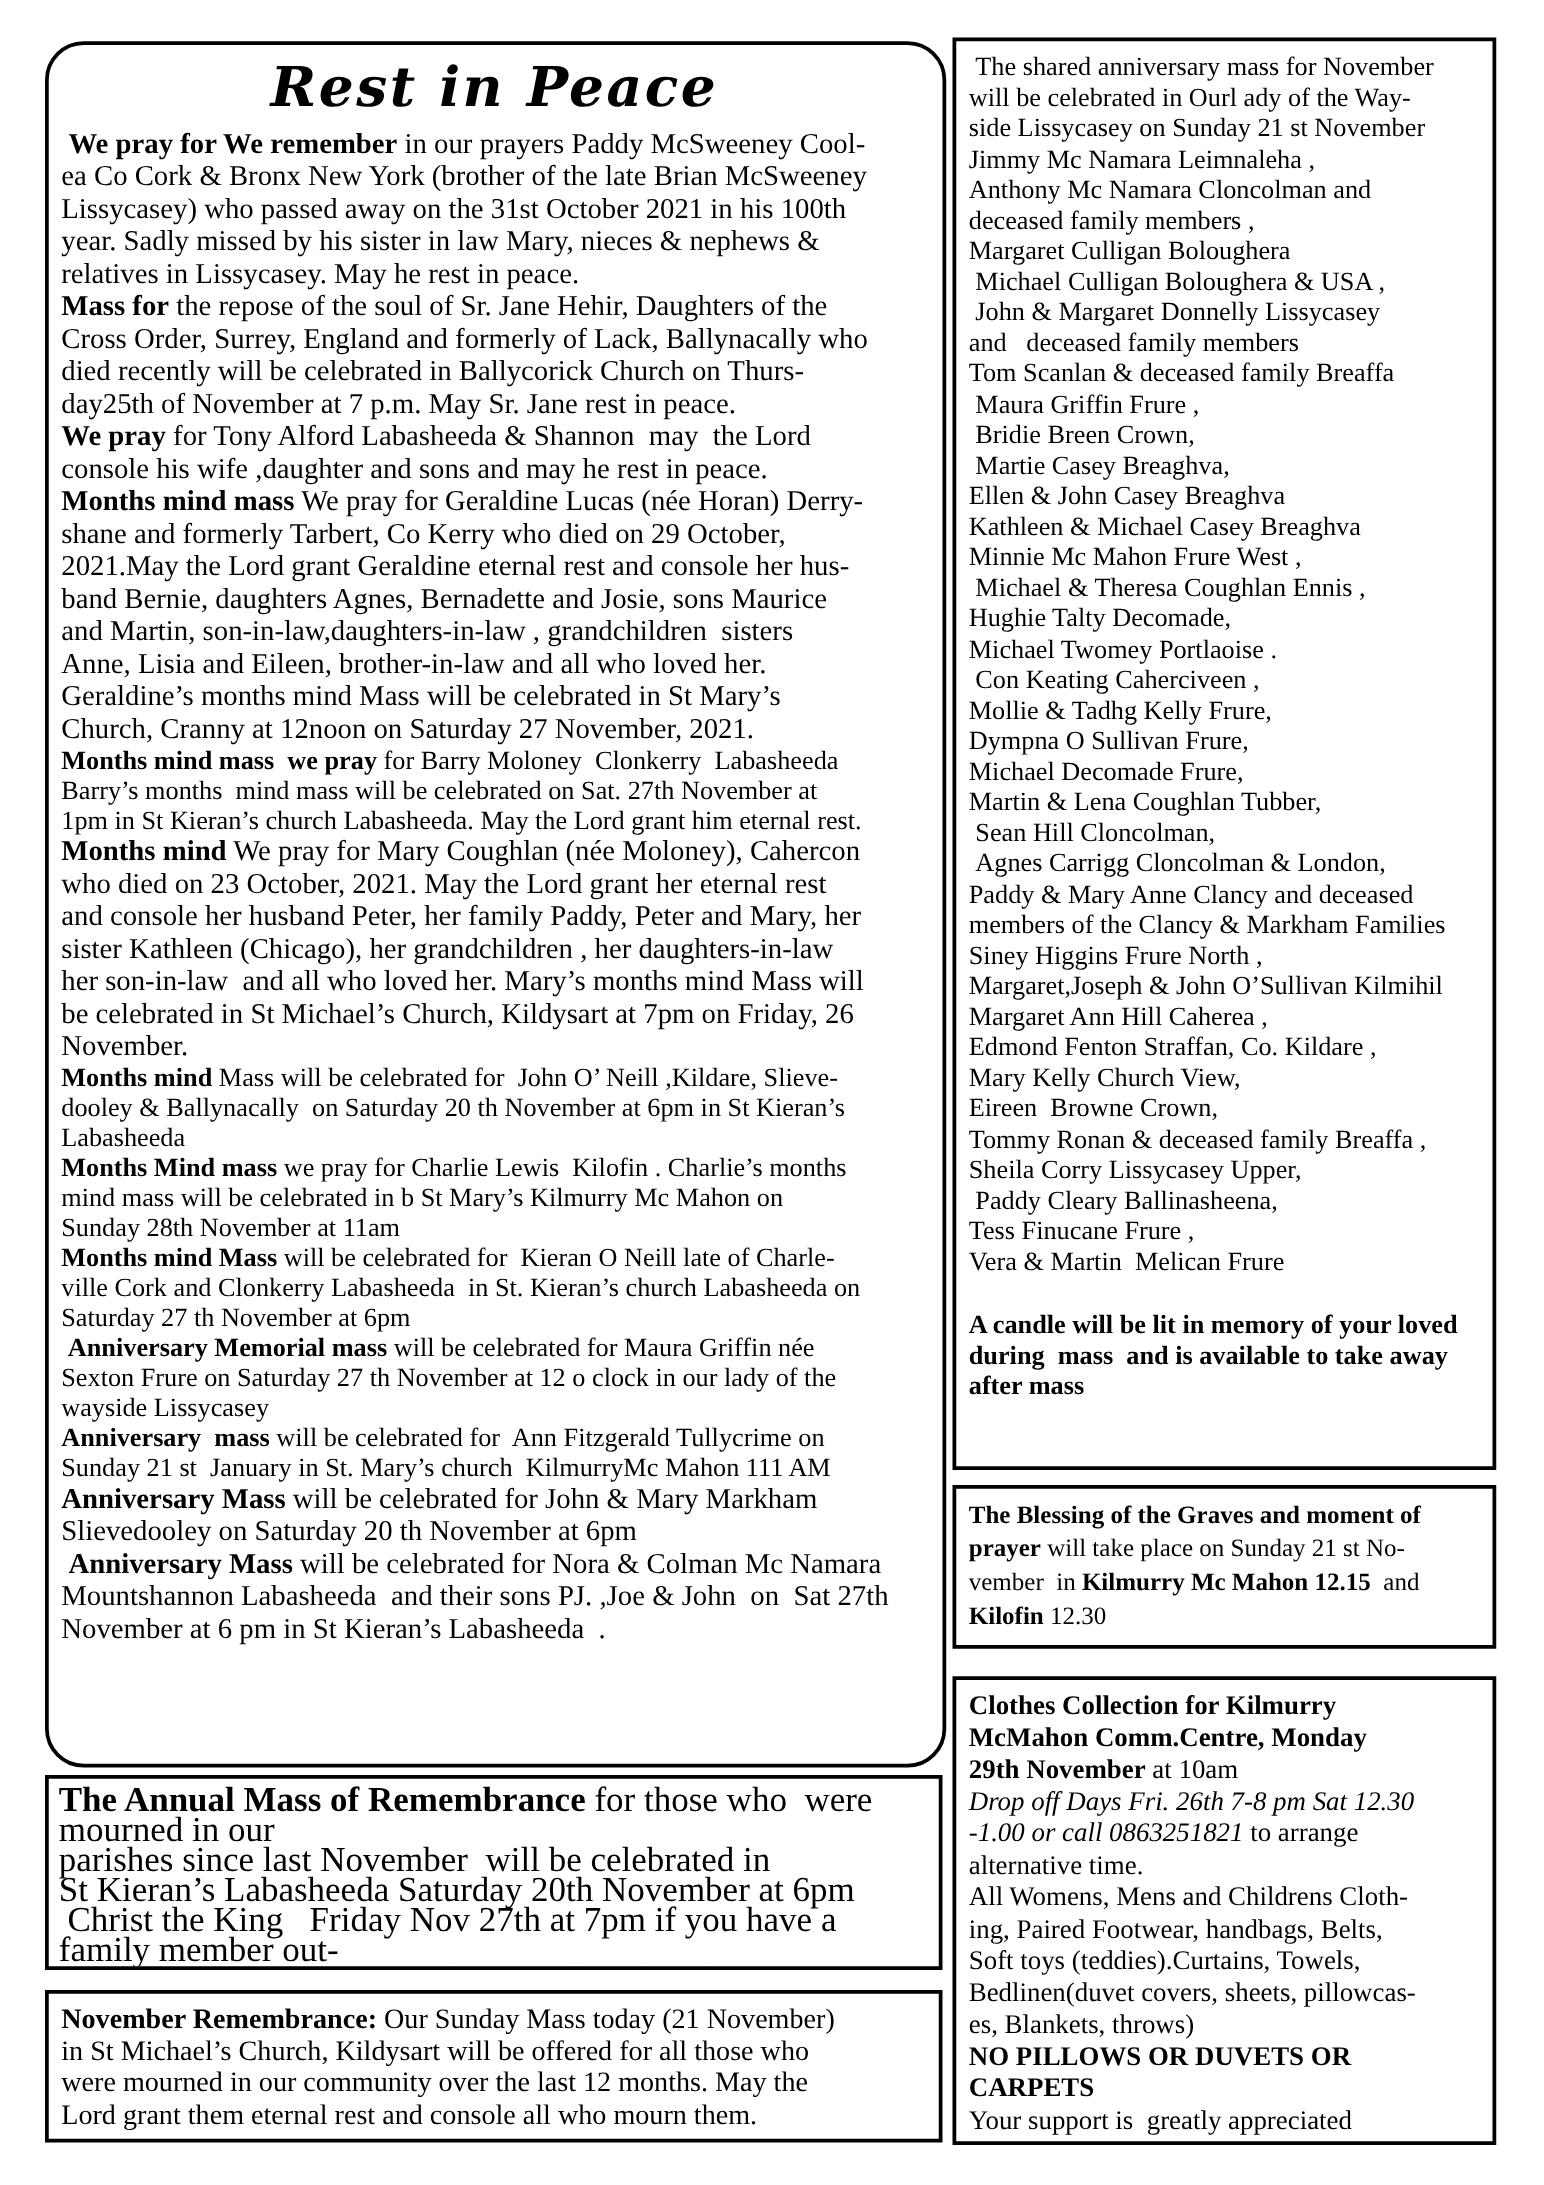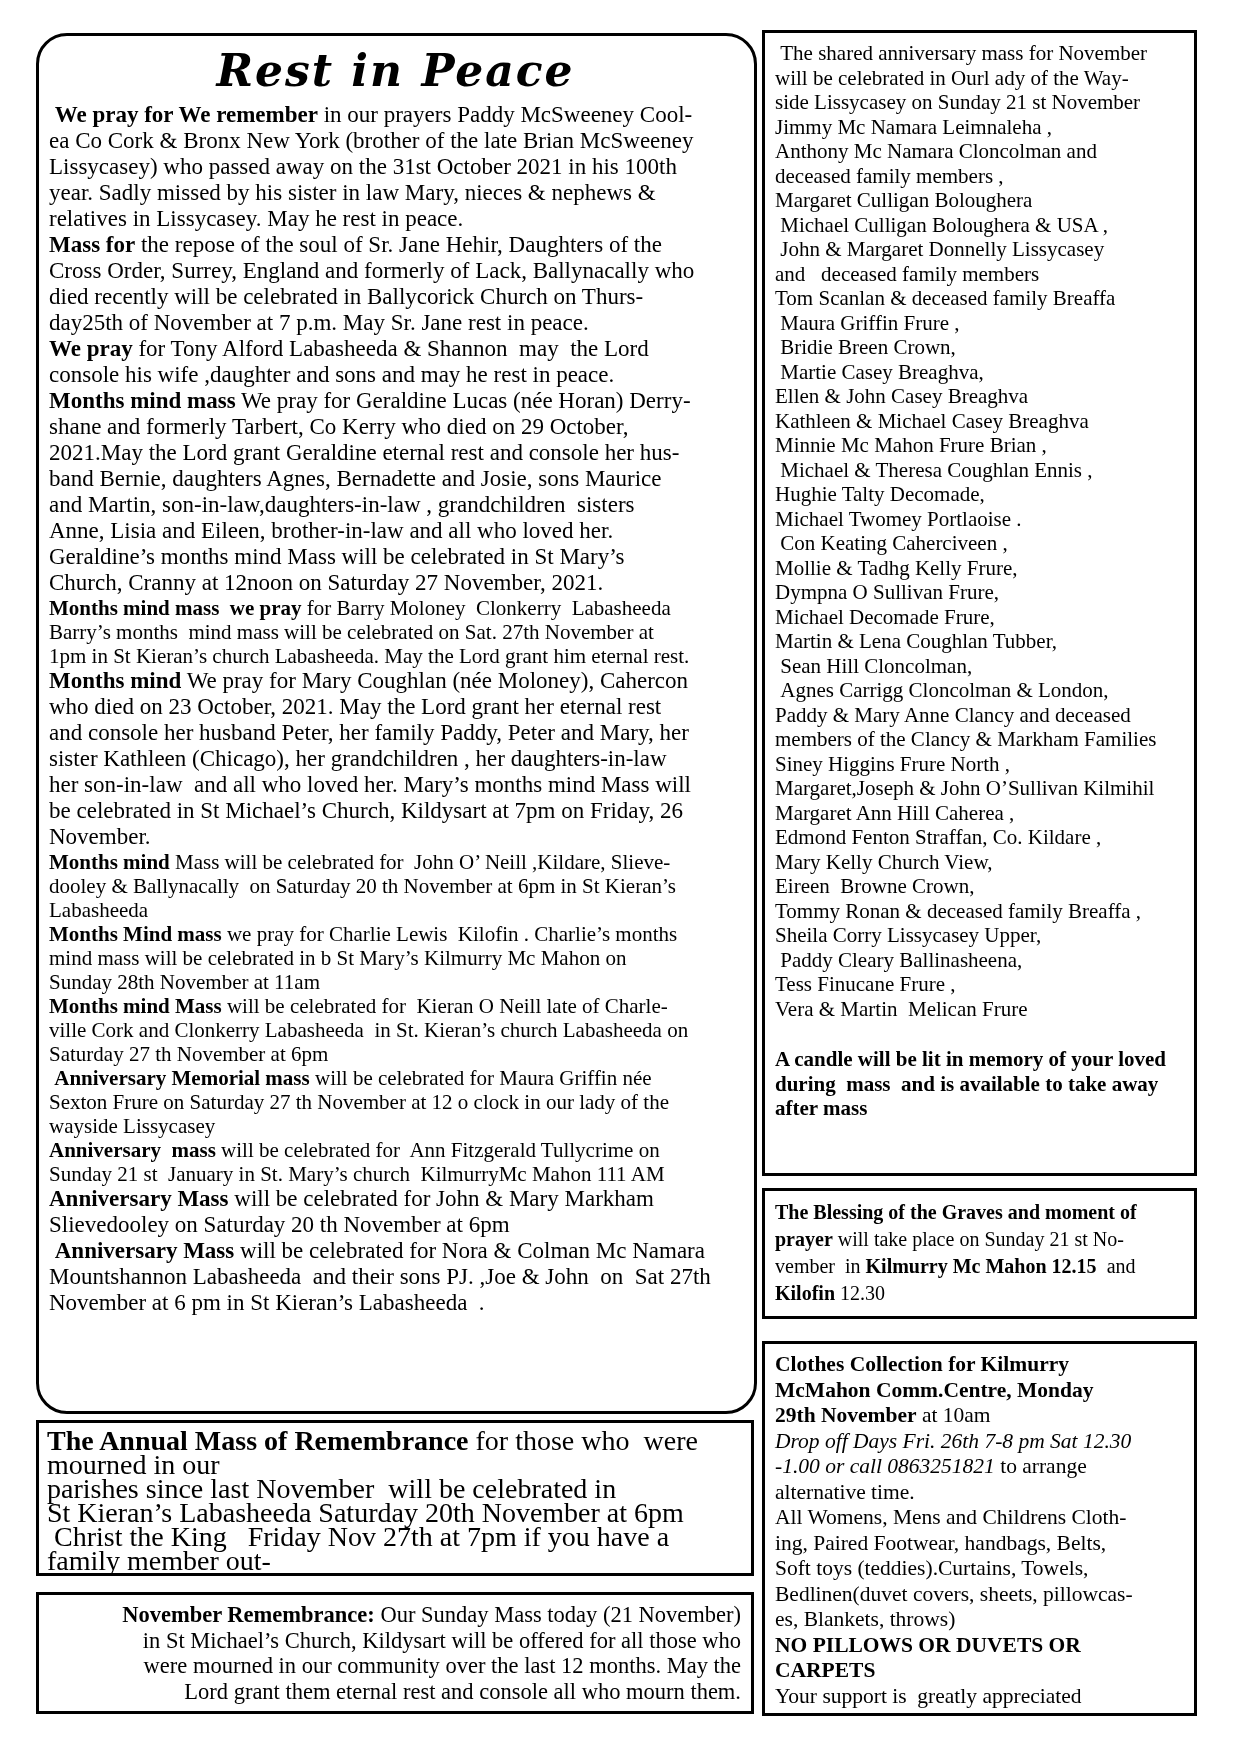--- a/index.html
+++ b/index.html
@@ -10,21 +10,21 @@
   .b{font-weight:bold;}
   .i{font-style:italic;}
   .md{font-size:23px;line-height:26px;}
   .sm{font-size:21px;line-height:24px;}
   #rip-box{left:36px;top:33px;width:721px;height:1381px;padding:4px 12px 4px 10px;border-radius:31px;}
   .rip-title{text-align:center;font-family:"DejaVu Serif",serif;font-style:italic;font-weight:bold;
              font-size:44px;line-height:62px;letter-spacing:2px;}
   #annual-box{left:36px;top:1420px;width:718px;height:156px;padding:6px 8px;}
   #annual-box .para{font-size:28px;line-height:24px;}
   #november-box{left:36px;top:1592px;width:718px;height:122px;padding:7px 10px;}
-  #november-box .para{font-size:22.5px;line-height:25.5px;text-align:right;}
+  #november-box .para{font-size:22.5px;line-height:25.5px;}
   #anniv-box{left:762px;top:30px;width:435px;height:1146px;padding:8px 10px;}
   #anniv-box .para{font-size:21px;line-height:24.5px;}
   .name-line{white-space:pre-wrap;font-size:21px;line-height:24.5px;}
   .candle .para{font-weight:bold;font-size:23px;line-height:29px;margin-top:16px;}
   .candle{margin-top:26px;}
   #graves-box{left:762px;top:1188px;width:435px;height:131px;padding:8px 10px;}
   #graves-box .para{font-size:20px;line-height:27px;}
   #clothes-box{left:762px;top:1341px;width:435px;height:375px;padding:8px 10px;}
   #clothes-box .para{font-size:21.5px;line-height:25.5px;}
 </style>
@@ -120,21 +120,21 @@
         <div class="name-line">Margaret Culligan Boloughera</div>
         <div class="name-line"> Michael Culligan Boloughera &amp; USA ,</div>
         <div class="name-line"> John &amp; Margaret Donnelly Lissycasey</div>
         <div class="name-line">and   deceased family members</div>
         <div class="name-line">Tom Scanlan &amp; deceased family Breaffa</div>
         <div class="name-line"> Maura Griffin Frure ,</div>
         <div class="name-line"> Bridie Breen Crown,</div>
         <div class="name-line"> Martie Casey Breaghva,</div>
         <div class="name-line">Ellen &amp; John Casey Breaghva</div>
         <div class="name-line">Kathleen &amp; Michael Casey Breaghva</div>
-        <div class="name-line">Minnie Mc Mahon Frure Brian ,</div>
+        <div class="name-line">Minnie Mc Mahon Frure West ,</div>
         <div class="name-line"> Michael &amp; Theresa Coughlan Ennis ,</div>
         <div class="name-line">Hughie Talty Decomade,</div>
         <div class="name-line">Michael Twomey Portlaoise .</div>
         <div class="name-line"> Con Keating Caherciveen ,</div>
         <div class="name-line">Mollie &amp; Tadhg Kelly Frure,</div>
         <div class="name-line">Dympna O Sullivan Frure,</div>
         <div class="name-line">Michael Decomade Frure,</div>
         <div class="name-line">Martin &amp; Lena Coughlan Tubber,</div>
         <div class="name-line"> Sean Hill Cloncolman,</div>
         <div class="name-line"> Agnes Carrigg Cloncolman &amp; London,</div>

